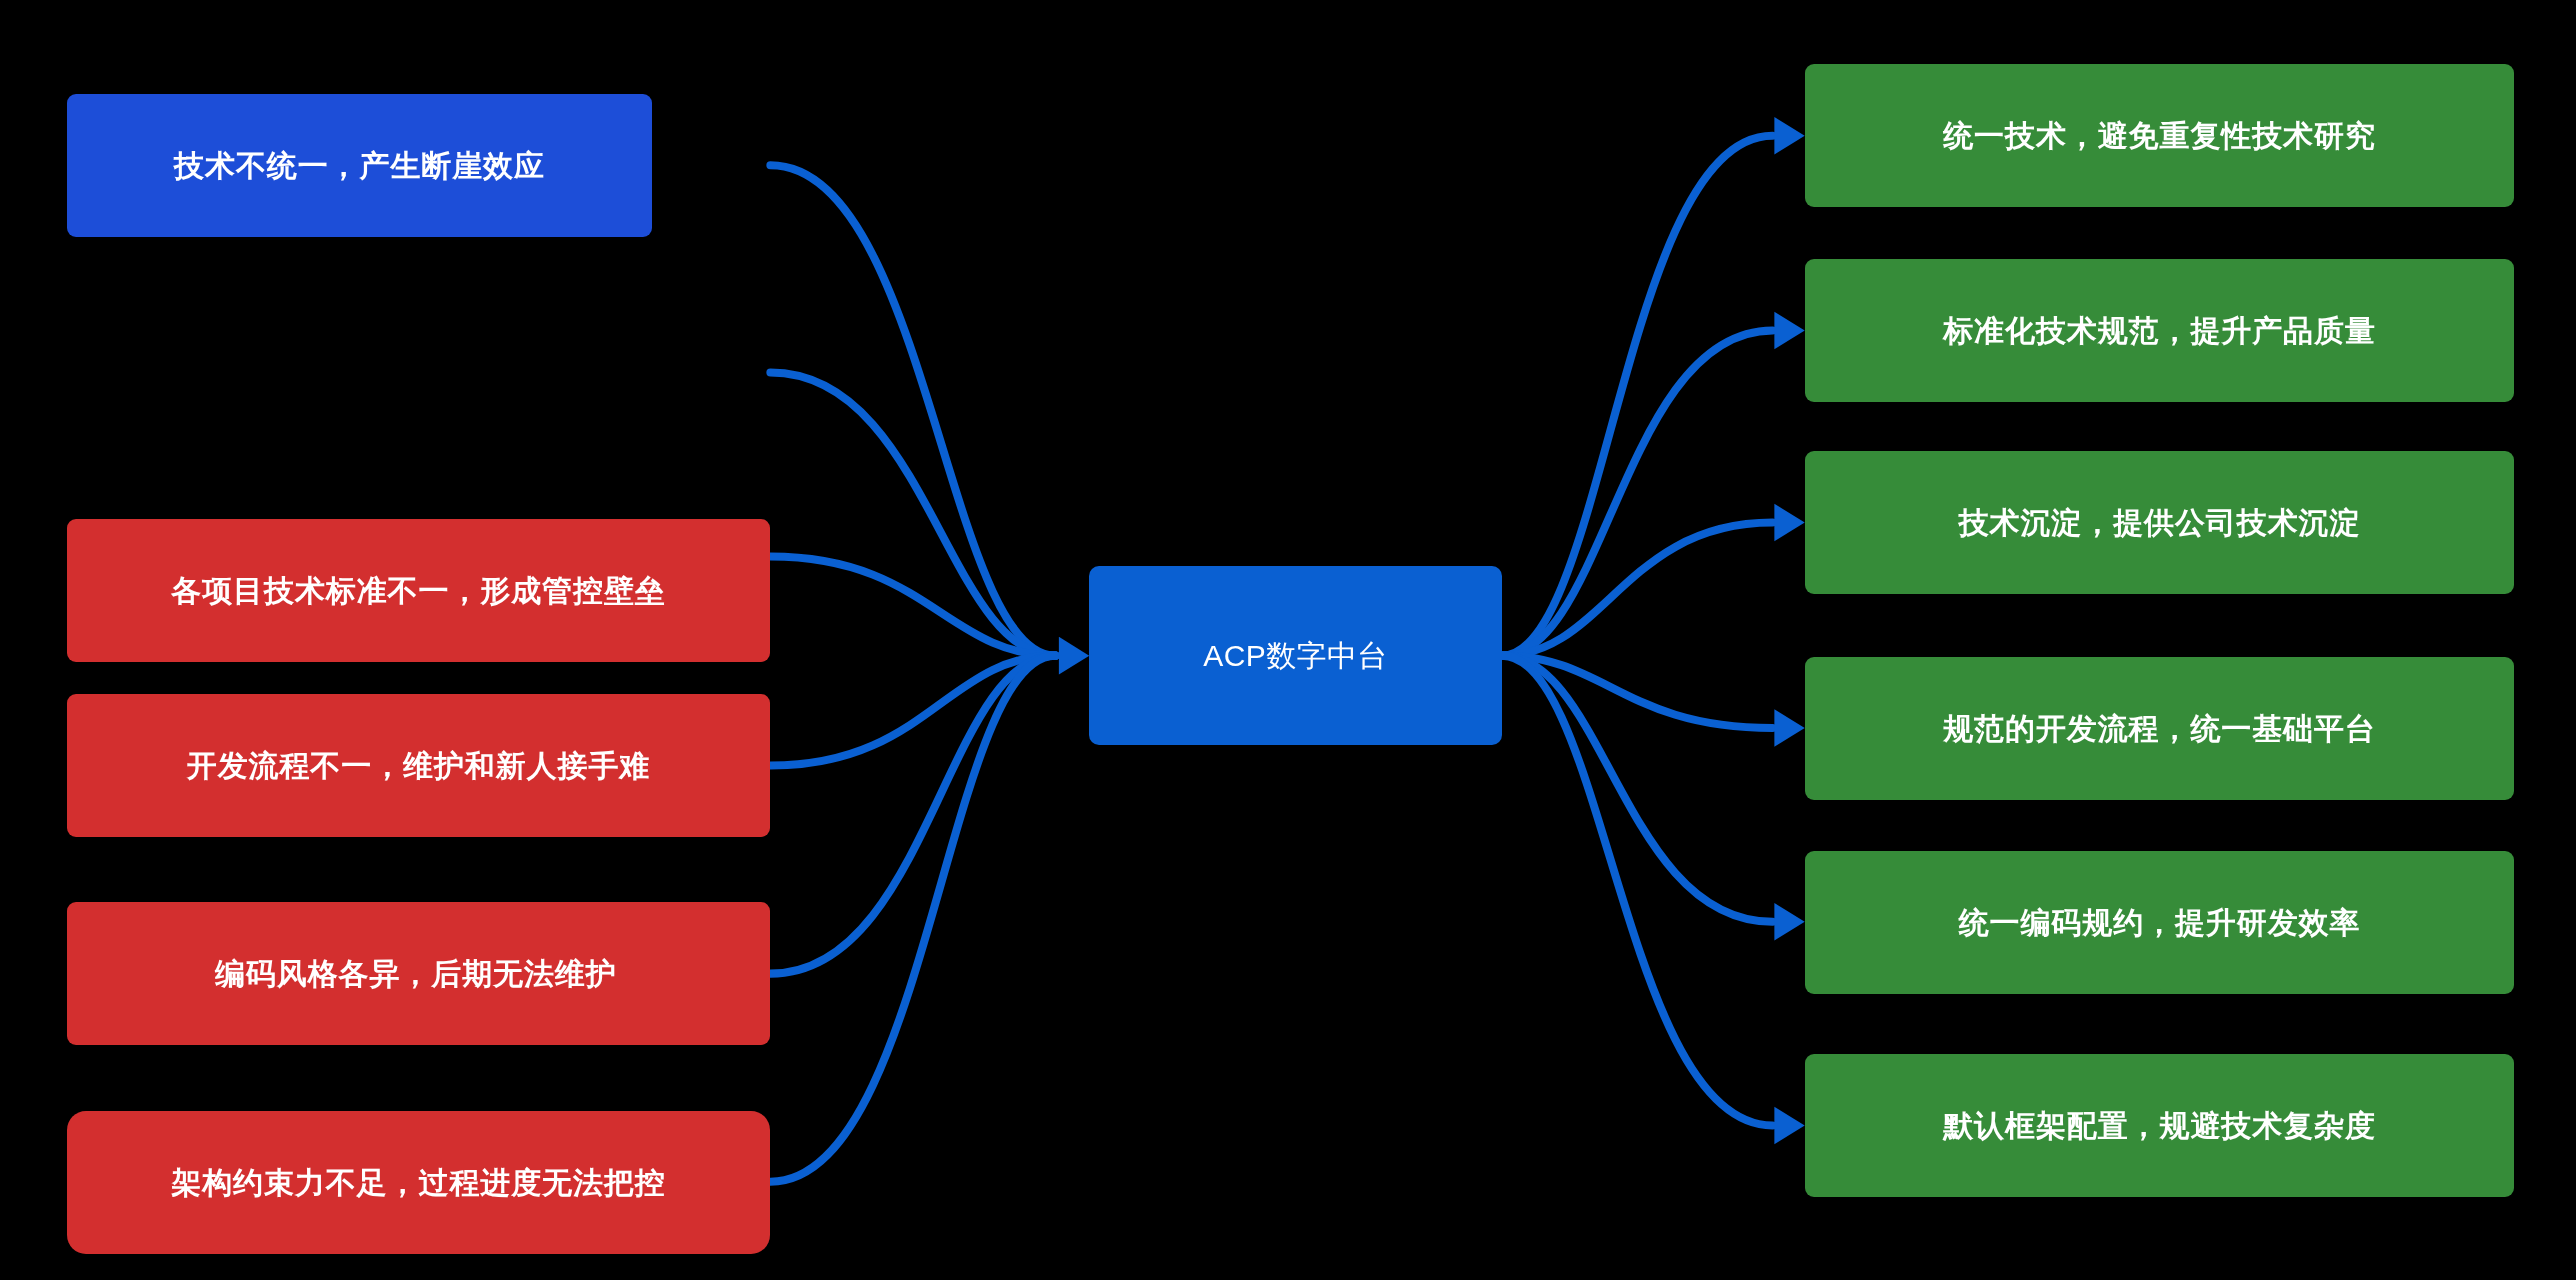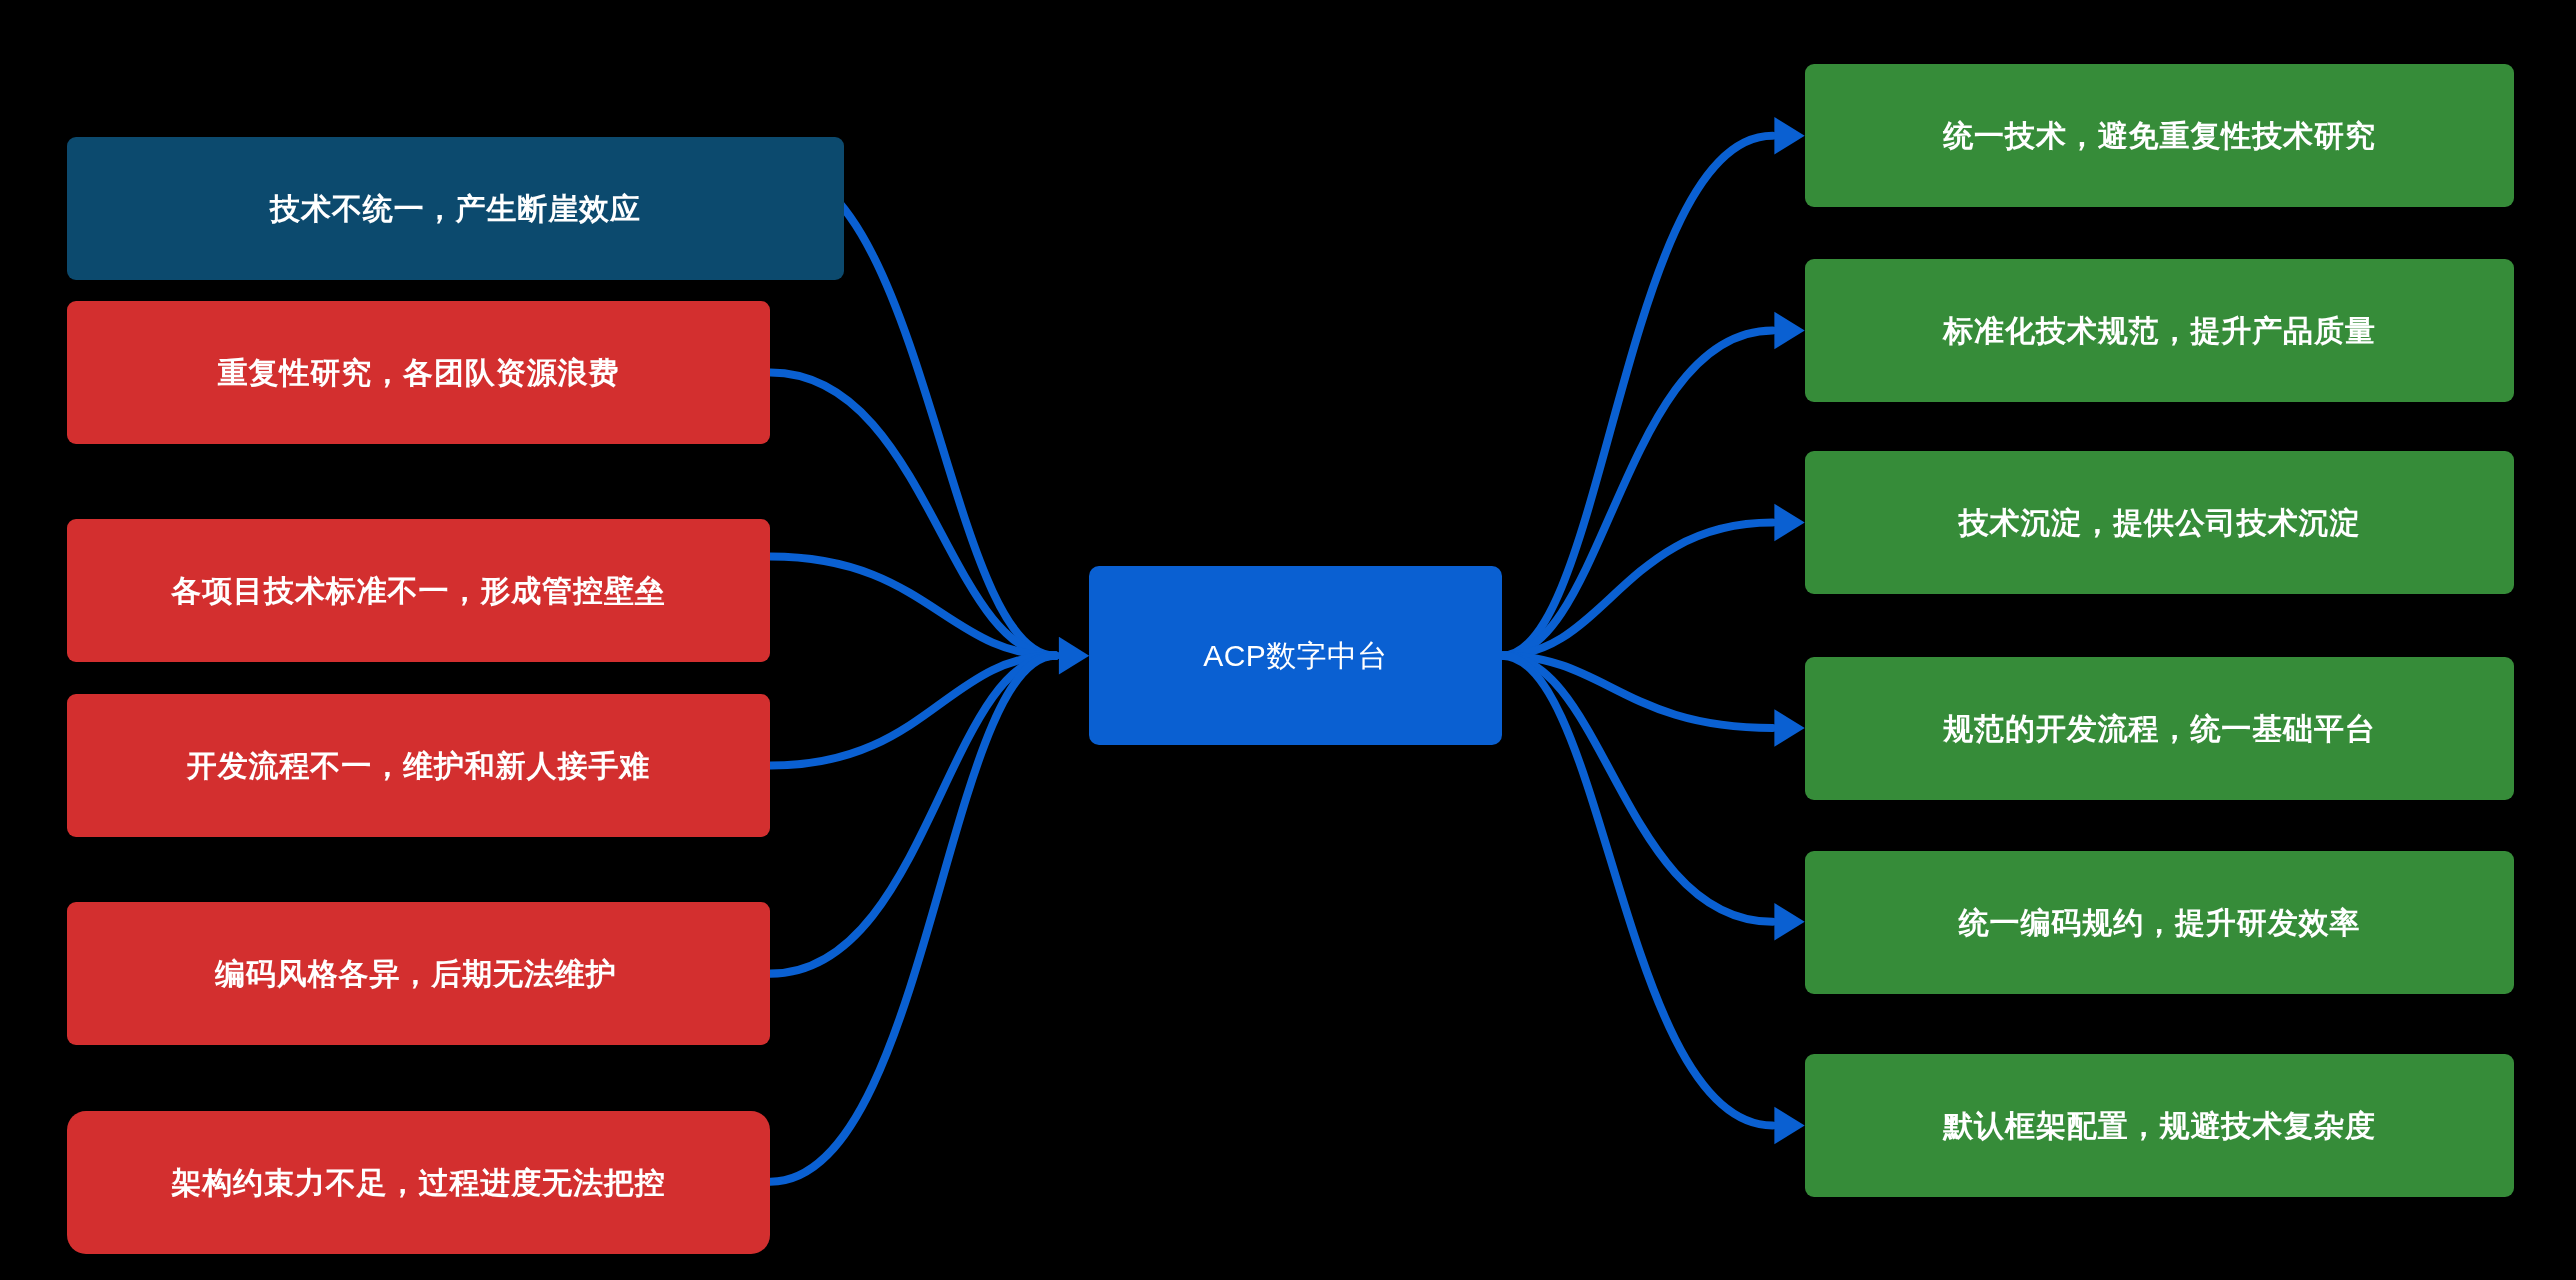--- a/index.html
+++ b/index.html
@@ -34,25 +34,22 @@
       <path d="M 1681 734 C 1796.14 734, 1817.35 585, 1984 585" fill="none" stroke="#0a60d2" stroke-width="9" stroke-linecap="round"></path>
       <polygon points="2020,585 1986,564 1986,606" fill="#0a60d2"></polygon>
       <path d="M 1681 734 C 1796.14 734, 1817.35 815, 1984 815" fill="none" stroke="#0a60d2" stroke-width="9" stroke-linecap="round"></path>
       <polygon points="2020,815 1986,794 1986,836" fill="#0a60d2"></polygon>
       <path d="M 1681 734 C 1796.14 734, 1817.35 1032, 1984 1032" fill="none" stroke="#0a60d2" stroke-width="9" stroke-linecap="round"></path>
       <polygon points="2020,1032 1986,1011 1986,1053" fill="#0a60d2"></polygon>
       <path d="M 1681 734 C 1796.14 734, 1817.35 1260, 1984 1260" fill="none" stroke="#0a60d2" stroke-width="9" stroke-linecap="round"></path>
       <polygon points="2020,1260 1986,1239 1986,1281" fill="#0a60d2"></polygon>
     </svg>
 
-  <div class="node node-problem" style="left: 67px; top: 94px; width: 777px; height: 143px; background: #0c4a6e; margin-top: 43px;">
+  <div class="node node-problem" style="left: 67px; top: 94px; width: 585px; height: 143px; background: #1d4ed8;">
     <span class="node-label">技术不统一，产生断崖效应</span>
-  </div>
-  <div class="node node-problem" style="left: 67px; top: 301px; width: 703px; height: 143px; background: rgb(211, 47, 47);">
-    <span class="node-label">重复性研究，各团队资源浪费</span>
   </div>
   <div class="node node-problem" style="left: 67px; top: 485px; width: 703px; height: 143px; background: rgb(211, 47, 47); margin-top: 34px;">
     <span class="node-label">各项目技术标准不一，形成管控壁垒</span>
   </div>
   <div class="node node-problem" style="left: 67px; top: 694px; width: 703px; height: 143px; background: rgb(211, 47, 47);">
     <span class="node-label">开发流程不一，维护和新人接手难</span>
   </div>
   <div class="node node-problem" style="left: 67px; top: 902px; width: 703px; height: 143px; background: rgb(211, 47, 47); padding-left: 16px;">
     <span class="node-label">编码风格各异，后期无法维护</span>
   </div>

